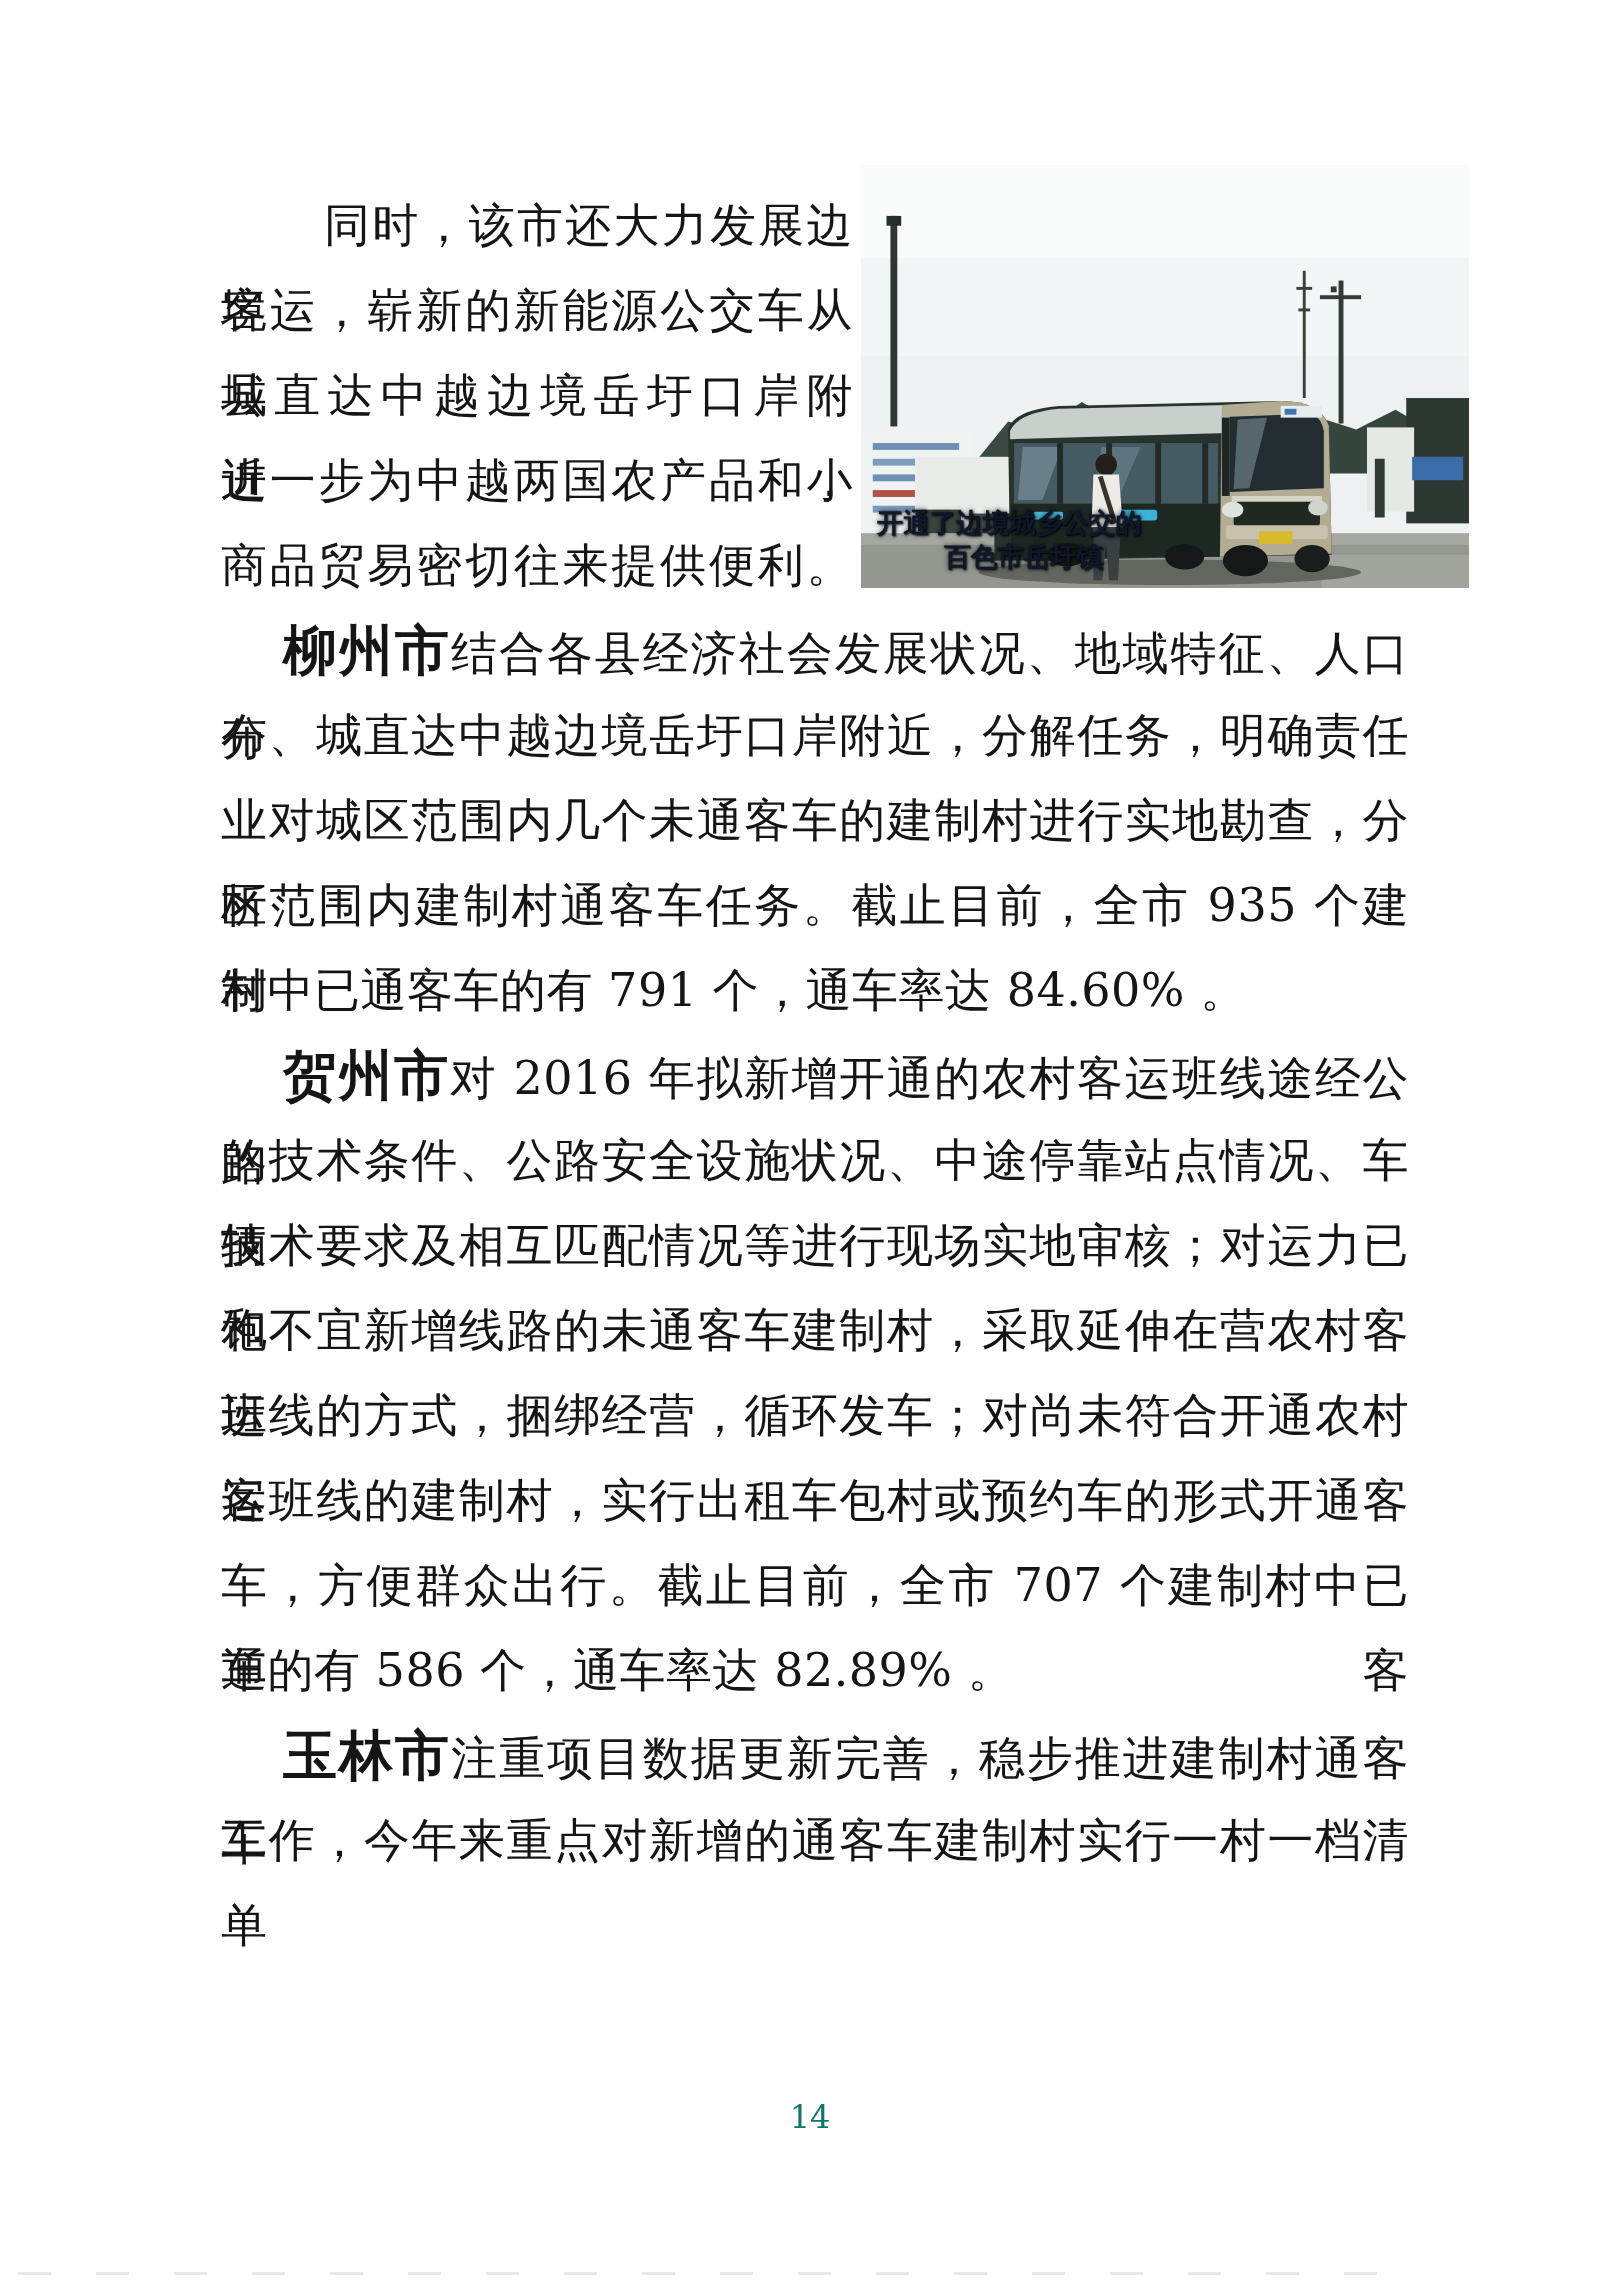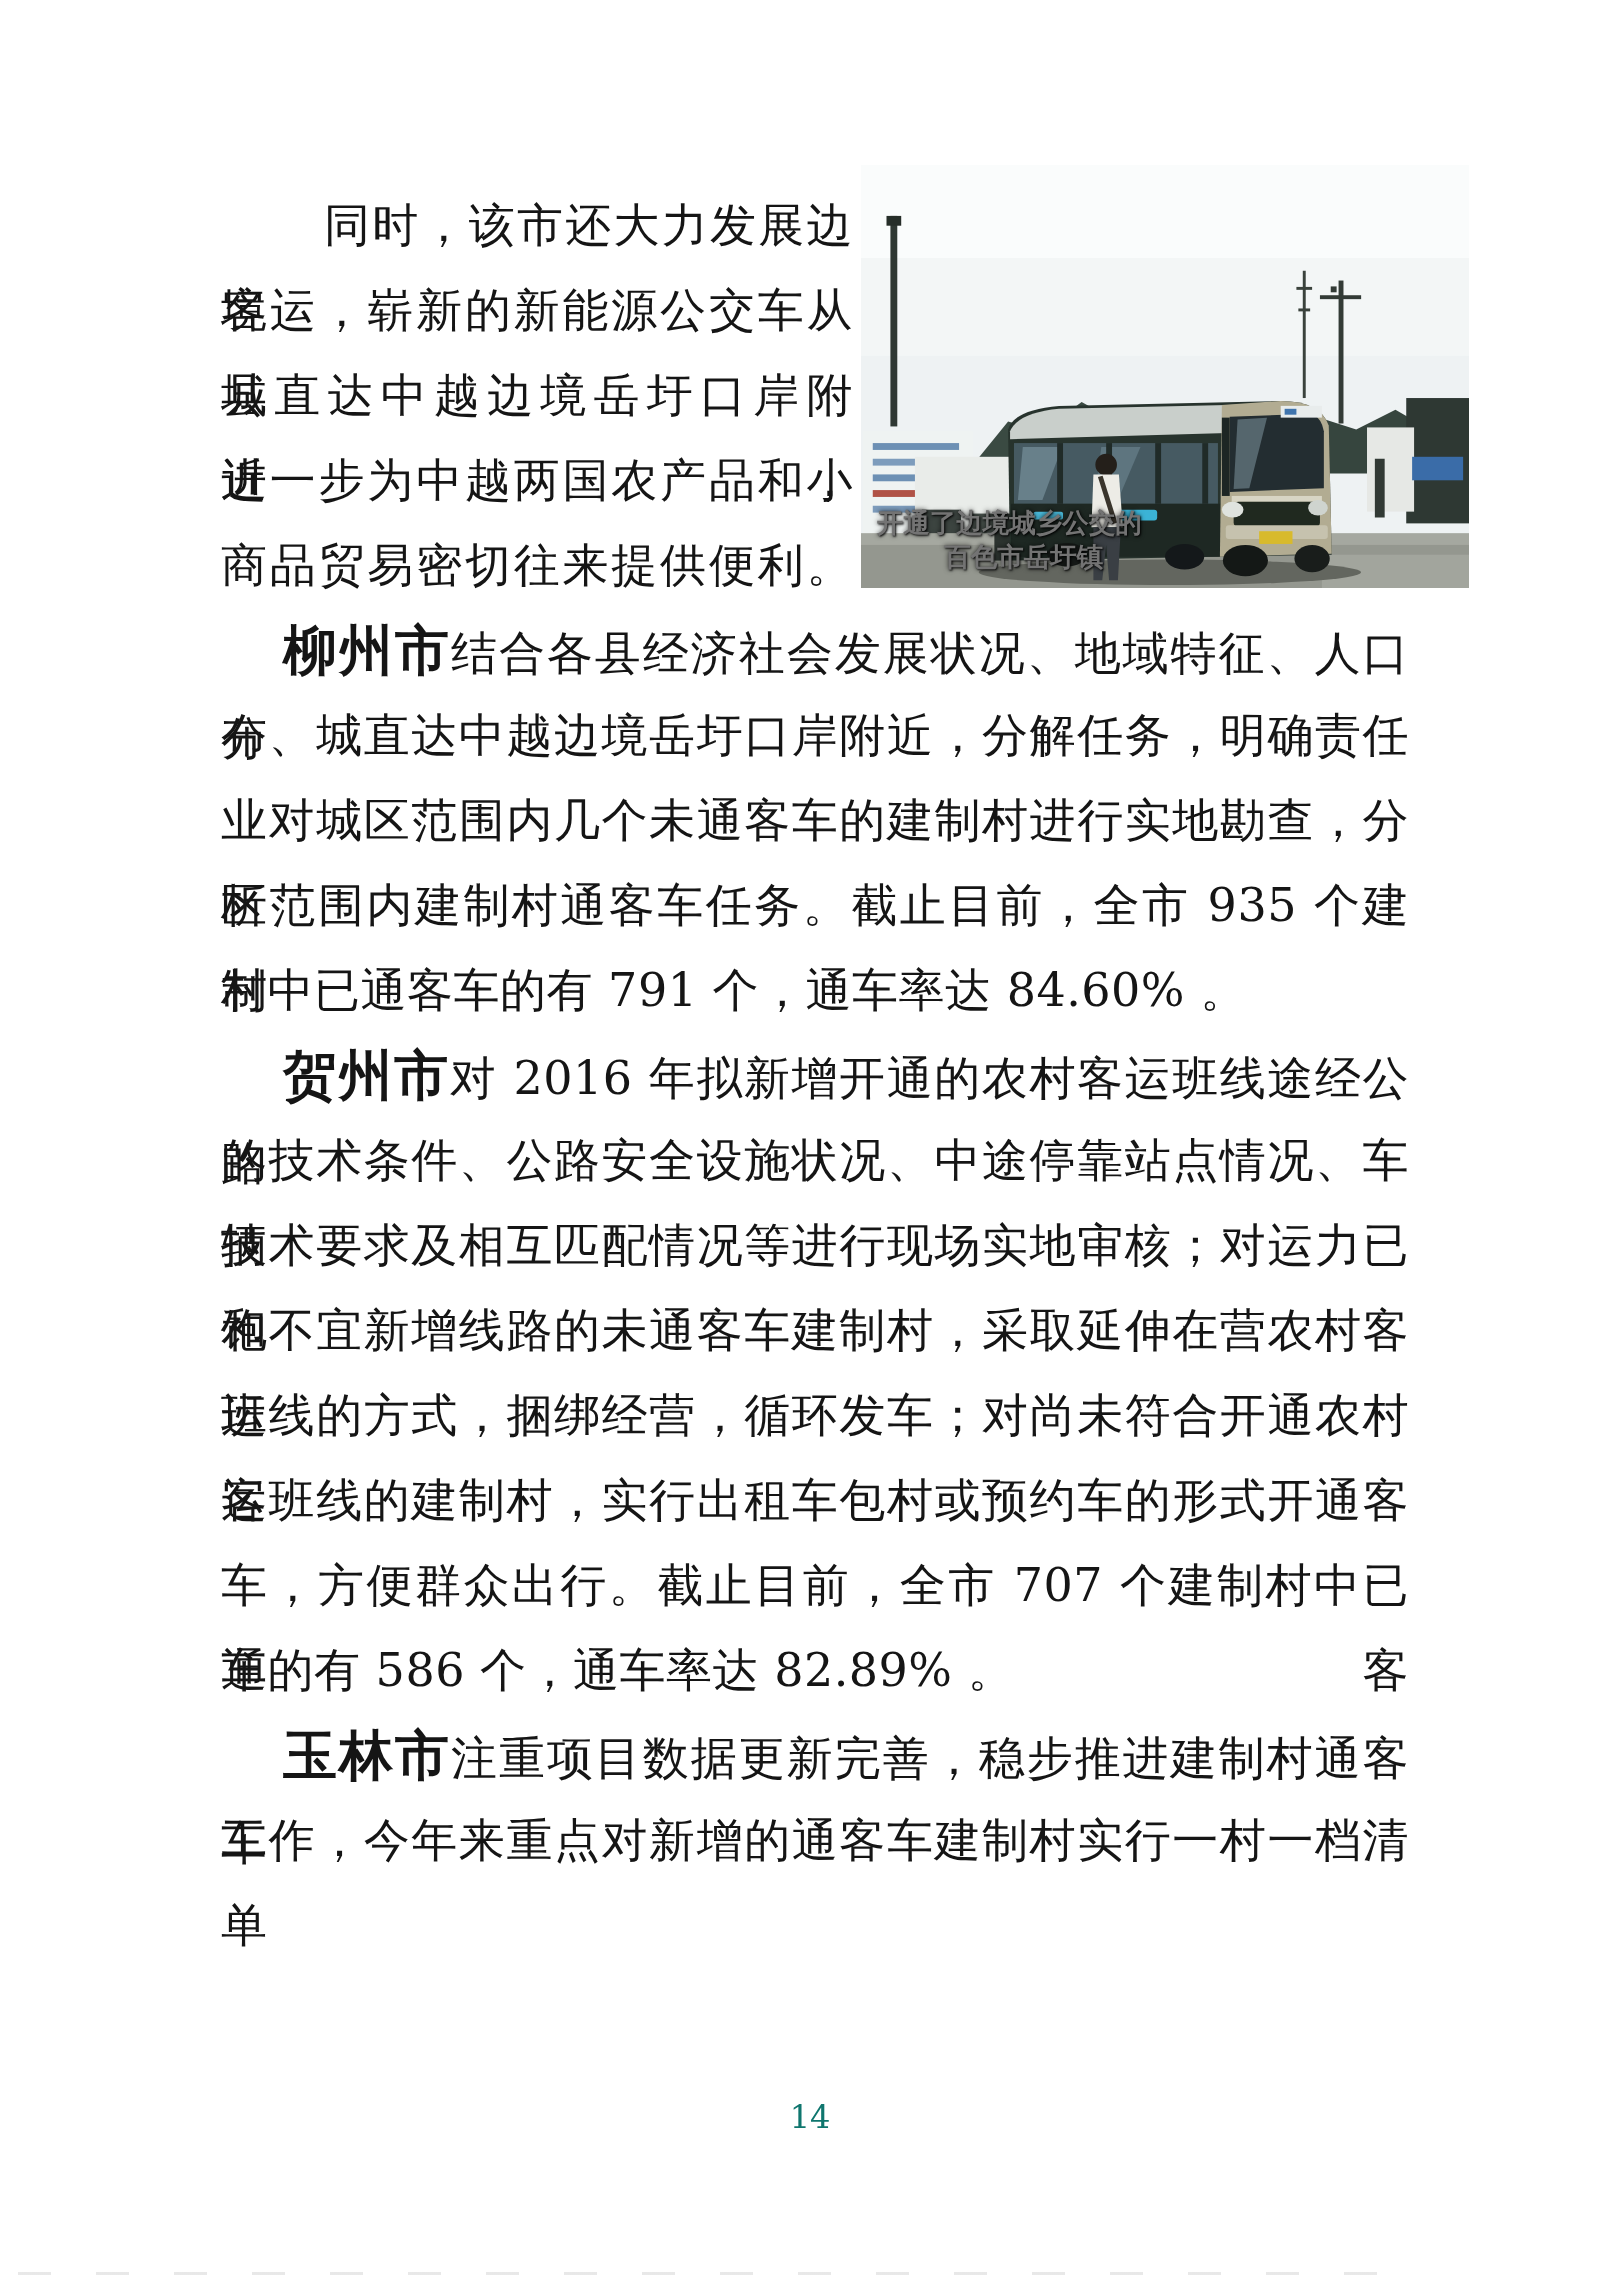--- a/index.html
+++ b/index.html
@@ -34,21 +34,21 @@
     position:absolute;
     left:861px; top:165px;
     width:608px; height:423px;
     overflow:hidden;
   }
   .photo svg { display:block; width:100%; height:100%; }
   .photo-caption {
     position:absolute;
     left:15.7px; bottom:13.7px;
     width:294px;
-    color:#737373;
+    color:#0f172a;
     font-family:"DejaVu Sans", sans-serif;
     font-weight:bold;
     font-size:26.5px;
     line-height:34px;
     text-shadow:0 0 4.9px rgba(0,0,0,.75), 1px 1px 2px rgba(0,0,0,.85);
   }
   .photo-caption .cap2 { text-align:center; }
   .page-number {
     position:absolute;
     left:0; right:0; top:2098px;

